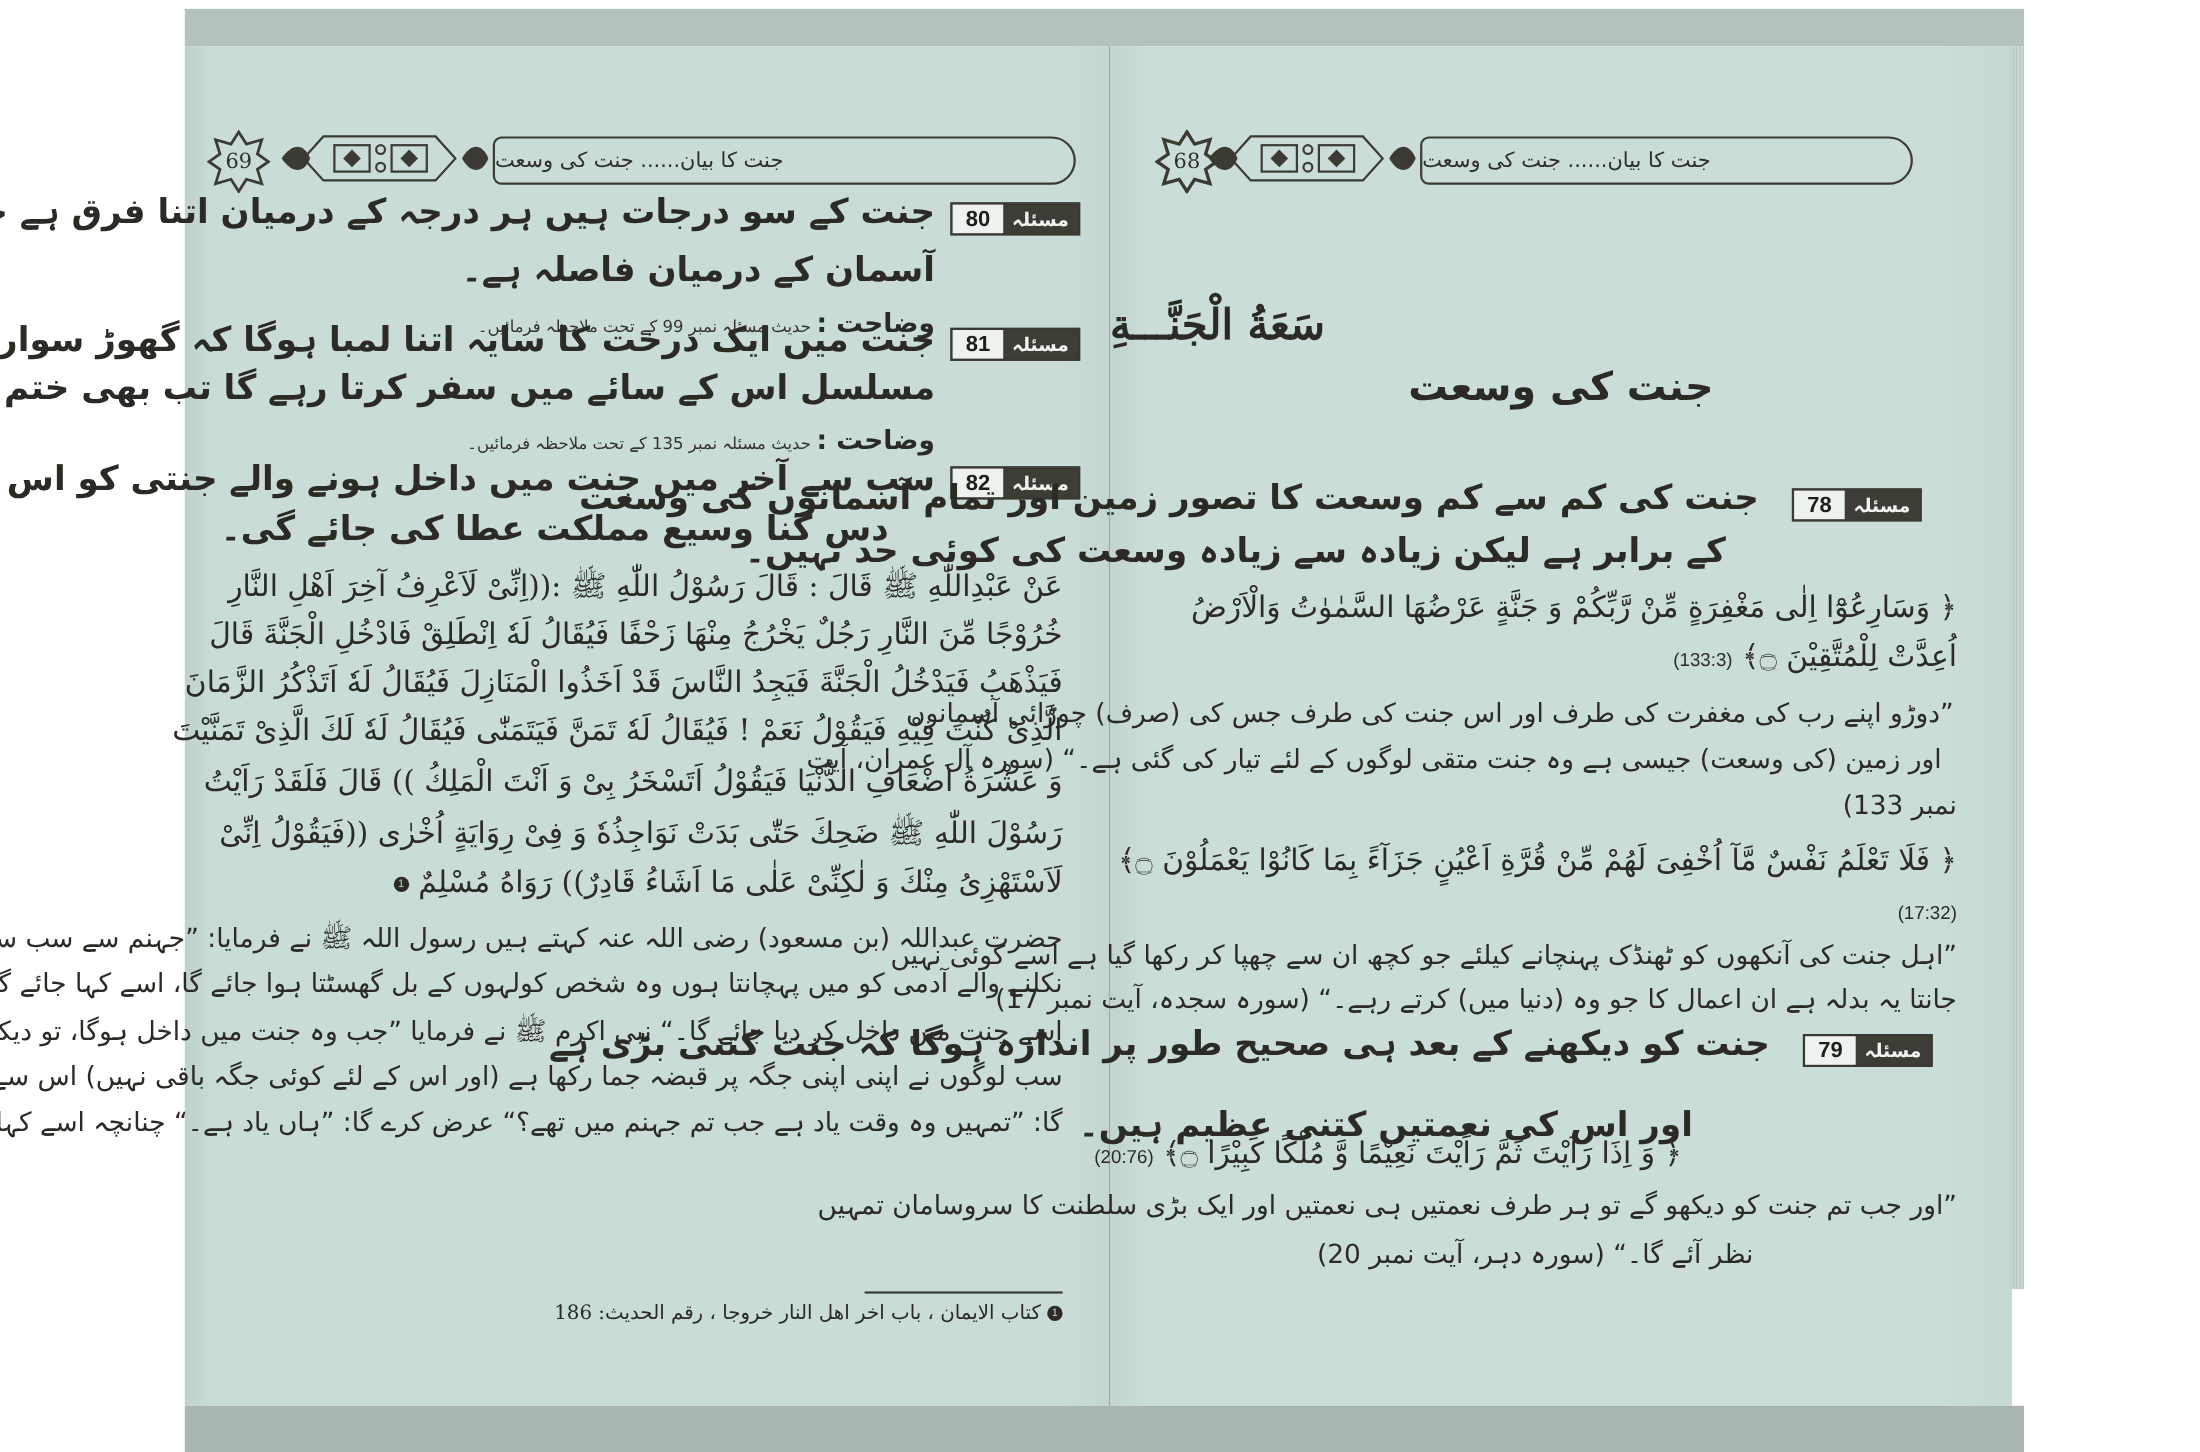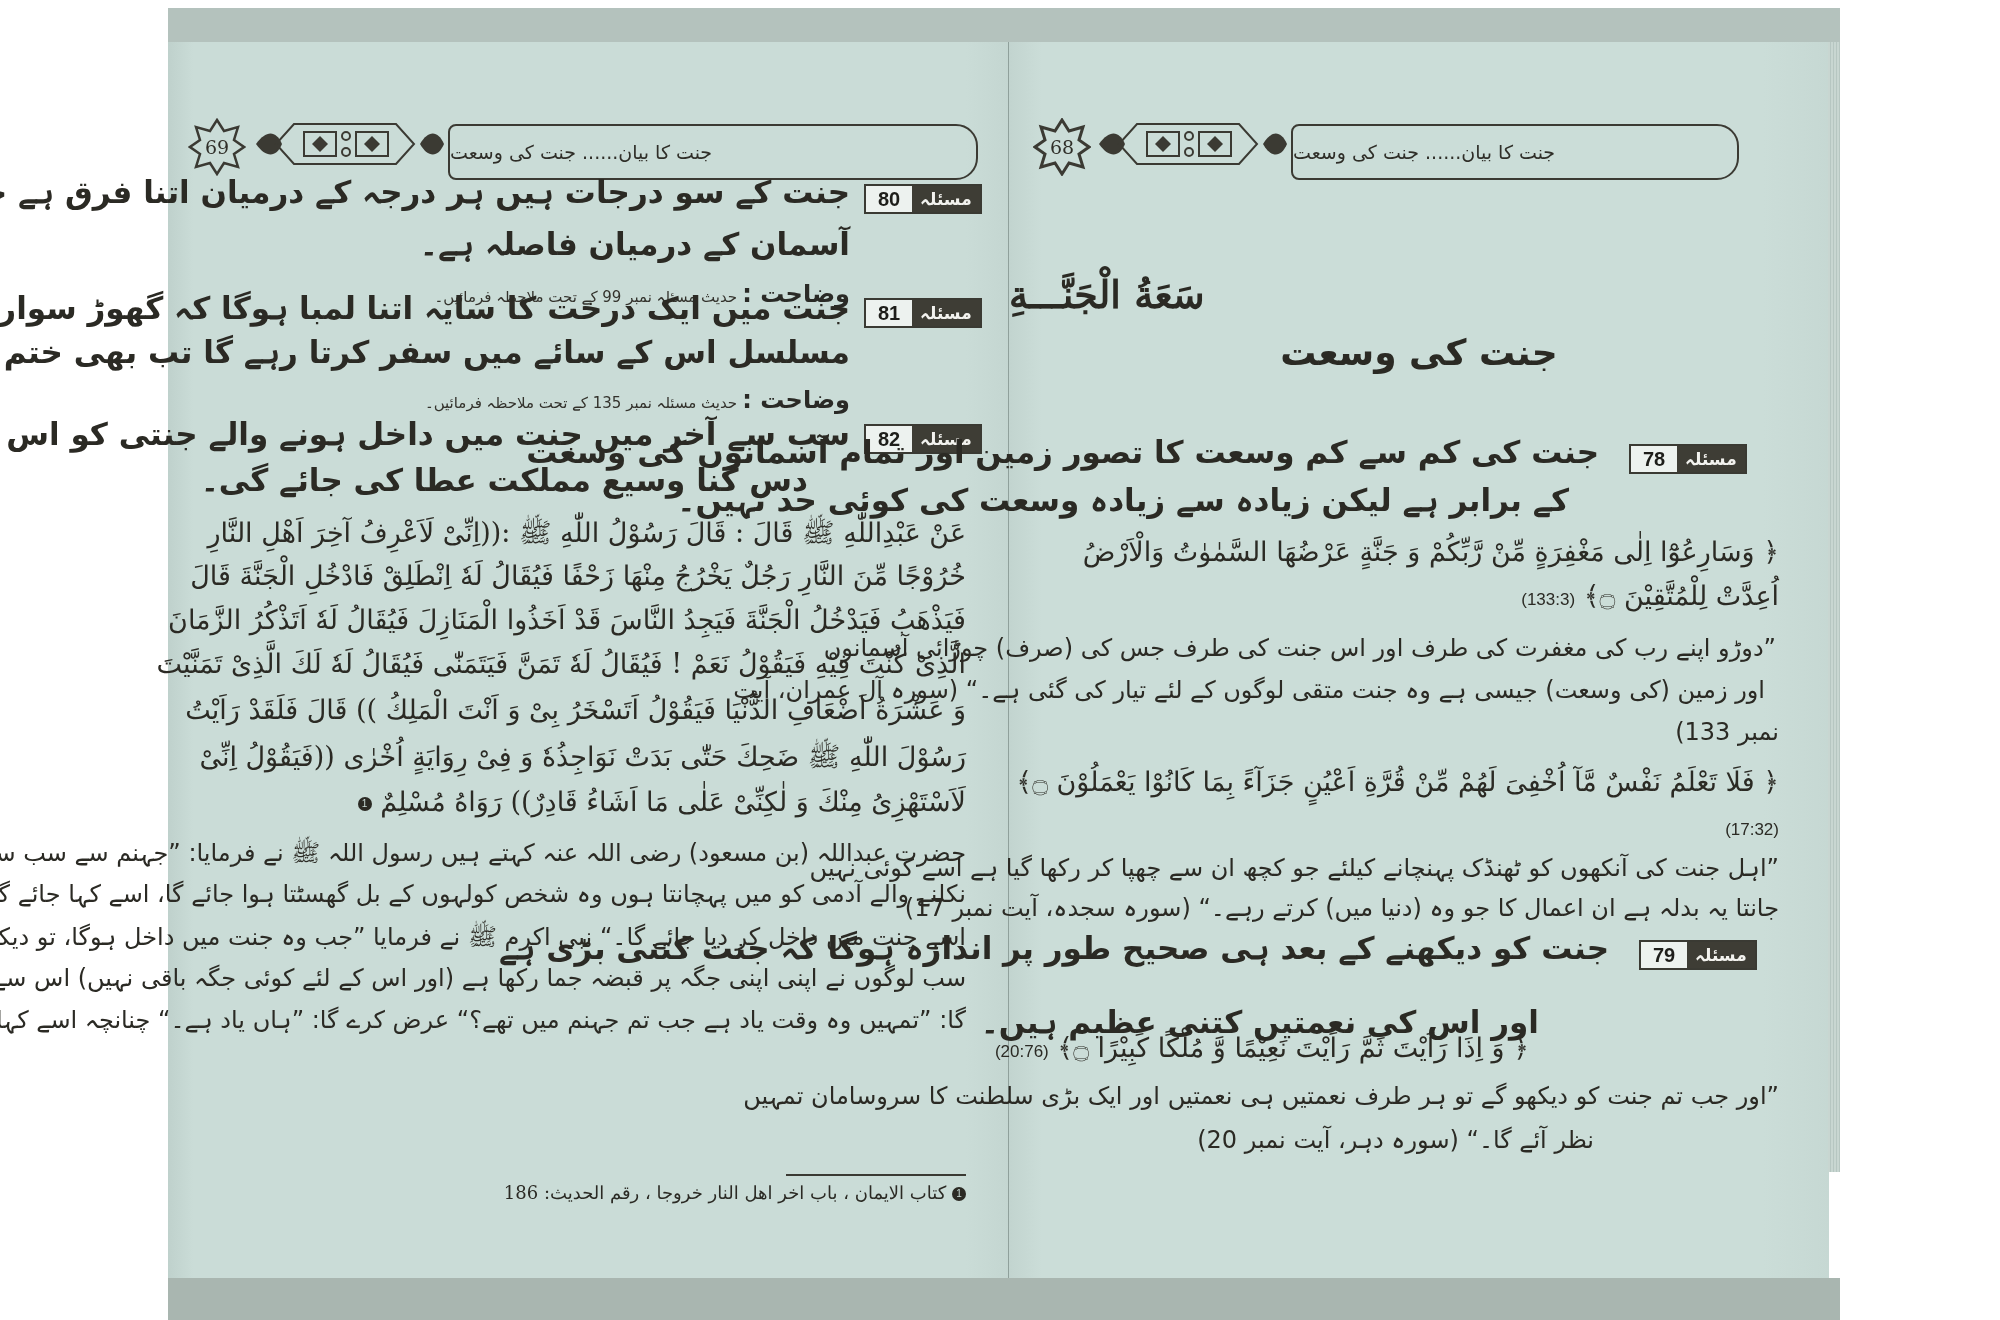--- a/index.html
+++ b/index.html
@@ -15,21 +15,21 @@
   }
   .page.left { left: 0; width: 840px; background: linear-gradient(90deg, #bfd1cc 0%, #cadcd7 3%, #cadcd7 95%, #c4d6d1 100%); }
   .page.right { left: 840px; width: 820px; background: linear-gradient(90deg, #c2d4cf 0%, #cbddd8 4%, #cbddd8 92%, #c6d8d3 100%); border-left: 1px solid #8fa09b; }
   .page-edges { position: absolute; left: 1660px; top: 34px; width: 12px; height: 1130px;
     background: repeating-linear-gradient(90deg, #c8d6d1 0 2px, #b6c6c1 2px 3px); }
   .rtl { direction: rtl; unicode-bidi: embed; }
 
   
   .header { position: absolute; top: 70px; height: 64px; }
   .header .band {
-    position: absolute; top: 12px; height: 56px; border: 2px solid #3b3a33; border-radius: 8px 22px 22px 8px;
+    position: absolute; top: 12px; height: 44px; border: 2px solid #3b3a33; border-radius: 8px 22px 22px 8px;
     display: flex; align-items: center; justify-content: flex-end; padding-right: 32px; box-sizing: border-box;
     font-size: 19px; color: #2f2e28;
   }
   .header .ornament { position: absolute; top: 0; width: 210px; height: 64px; }
   .page-num {
     position: absolute; top: 6px; width: 58px; height: 58px;
     display: flex; align-items: center; justify-content: center;
     font-family: "DejaVu Serif", serif; font-size: 19px; color: #2f2e28;
   }
   .page-num svg { position: absolute; left: 0; top: 0; }
@@ -135,21 +135,21 @@
 
     <div class="footnote-rule" style="right:42px; top:1132px; width:180px;"></div>
     <div class="footnote" style="right:42px; top:1140px;">
       <span class="fn-mark">1</span>
       <span>كتاب الايمان ، باب اخر اهل النار خروجا ، رقم الحديث: 186</span>
     </div>
   </div>
 
   <div class="page right">
     <div class="header" style="left:20px; width:800px;">
-      <div class="page-num" style="left:4px;align-items:center;">
+      <div class="page-num" style="left:21px;align-items:center;">
         <svg width="58" height="58" viewBox="0 0 58 58">
           <polygon points="29,2 36,13 50,9 46,22 56,29 46,36 50,49 36,45 29,56 22,45 8,49 12,36 2,29 12,22 8,9 22,13" fill="none" stroke="#3b3a33" stroke-width="3"></polygon>
         </svg>
         <span>68</span>
       </div>
       <svg class="ornament" style="left:60px;" viewBox="0 0 210 64">
         <path d="M10,32 C20,18 30,18 36,32 C30,46 20,46 10,32 Z" fill="#3b3a33"></path>
         <path d="M48,12 H150 L168,32 L150,52 H48 L30,32 Z" fill="none" stroke="#3b3a33" stroke-width="2"></path>
         <rect x="58" y="20" width="32" height="24" fill="none" stroke="#3b3a33" stroke-width="2"></rect>
         <rect x="110" y="20" width="32" height="24" fill="none" stroke="#3b3a33" stroke-width="2"></rect>

